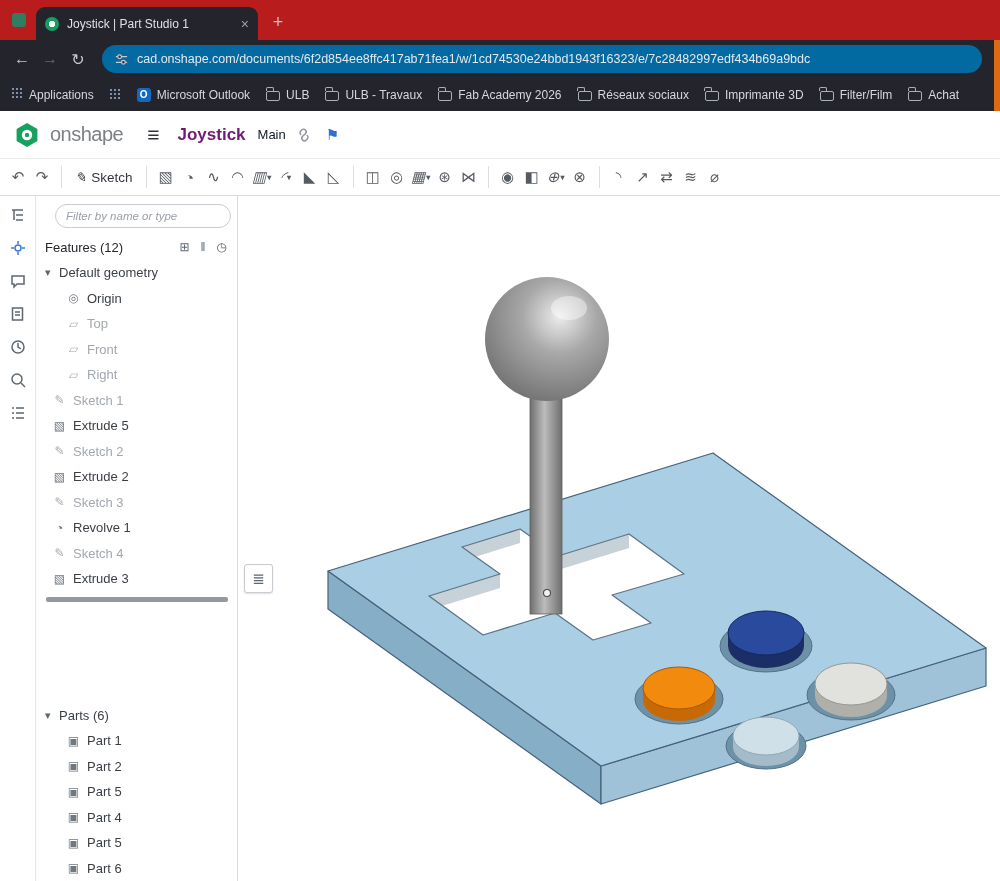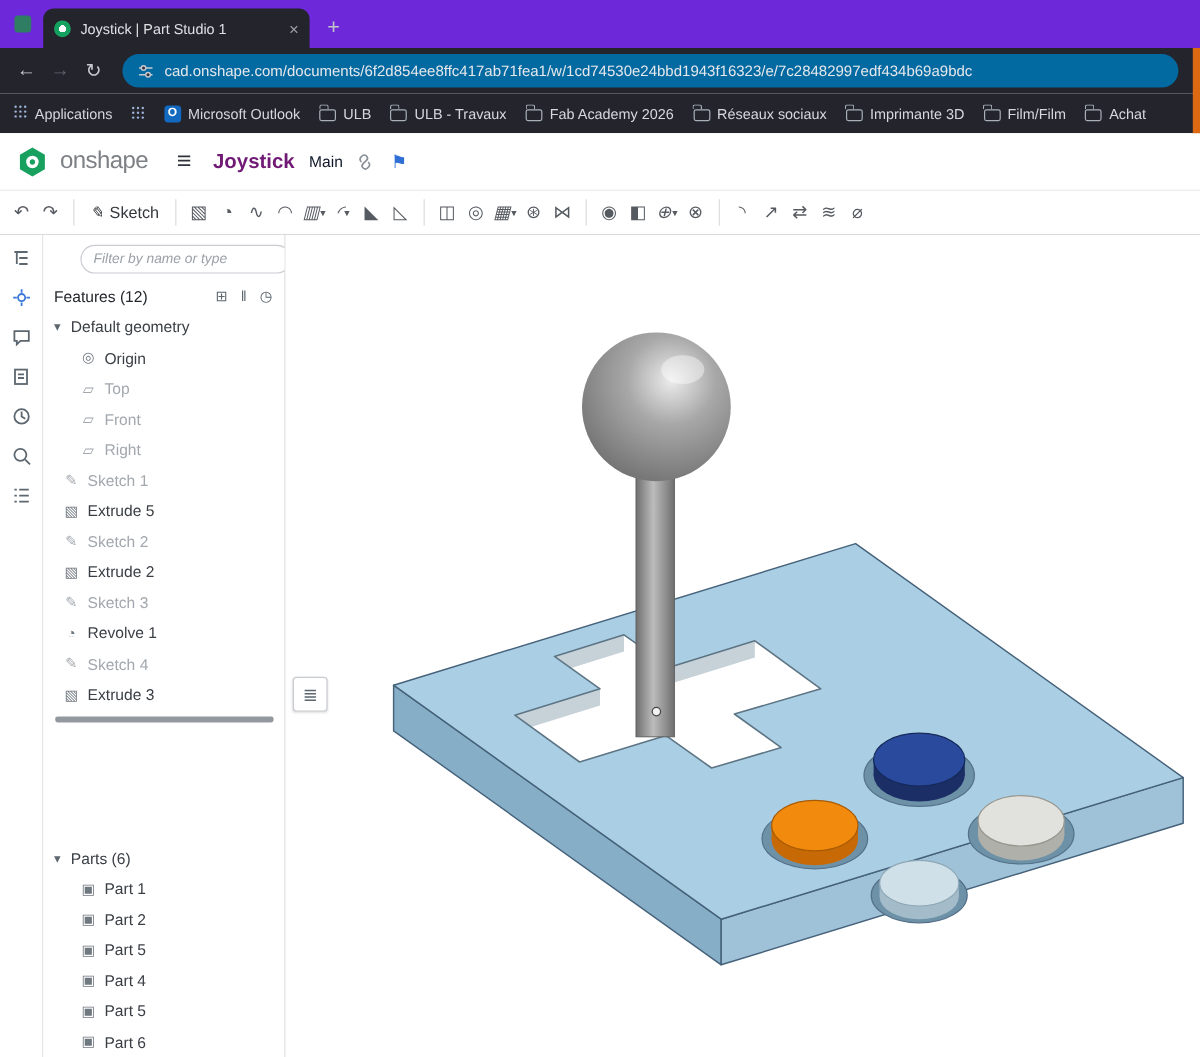--- a/index.html
+++ b/index.html
@@ -1,21 +1,21 @@
 <!DOCTYPE html>
 <html><head>
 <meta charset="utf-8">
 <style>
   * { margin:0; padding:0; box-sizing:border-box; }
   html,body { width:1000px; height:881px; overflow:hidden; background:#fff;
     font-family:"Liberation Sans", sans-serif; }
   body { position:relative; }
 
   
-  .tabbar { height:40px; background:#6d28d9; display:flex; align-items:flex-end; }
+  .tabbar { height:40px; background:#b91c1c; display:flex; align-items:flex-end; }
   .browser-menu { width:14px; height:14px; border-radius:3px; background:#2f7d63; margin:0 10px 13px 12px; }
   .tab { height:33px; width:222px; background:#23242c; border-radius:9px 9px 0 0;
     display:flex; align-items:center; padding:0 9px; color:#dfe1e5; font-size:12px; }
   .favicon { width:14px; height:14px; border-radius:50%; flex:0 0 14px;
     background:radial-gradient(circle at 50% 50%, #fff 0 3px, #14a15f 3px); margin-right:8px; }
   .tab-title { white-space:nowrap; overflow:hidden; text-overflow:ellipsis; flex:1; }
   .tab-close { color:#9aa0a6; font-size:14px; margin-left:6px; cursor:default; }
   .new-tab { width:28px; height:28px; display:flex; align-items:center; justify-content:center;
     color:#c0c3ca; font-size:18px; margin:0 0 4px 6px; }
 
@@ -60,21 +60,21 @@
 
   
   .left-rail { position:absolute; left:0; top:196px; width:36px; bottom:0; background:#fff;
     border-right:1px solid #e4e6e8; display:flex; flex-direction:column; align-items:center;
     padding-top:10px; gap:15px; }
   .rail-icon svg { display:block; }
 
   
   .feature-panel { position:absolute; left:37px; top:196px; width:201px; bottom:0; background:#fff;
     border-right:1px solid #d9dadb; font-size:13px; color:#3a3f45; overflow:hidden; }
-  .filter-row { display:flex; align-items:center; gap:6px; padding:8px 8px 6px 24px; }
+  .filter-row { display:flex; align-items:center; gap:6px; padding:8px 8px 6px 12px; }
   .filter-input { flex:1; height:24px; border:1px solid #c9ccd1; border-radius:12px; padding:0 10px;
     font-size:11.5px; color:#3a3f45; outline:none; font-family:"Liberation Sans", sans-serif; }
   .filter-input::placeholder { font-style:italic; color:#9aa0a6; }
   .sec-header { display:flex; align-items:center; padding:4px 10px 4px 8px; color:#24282d; height:26px; }
   .sec-header .hicons { margin-left:auto; display:flex; gap:11px; color:#5d6770; font-size:12px; }
   .trow { height:25.5px; display:flex; align-items:center; padding-left:8px; cursor:default; }
   .trow .chev { width:14px; color:#5d6770; font-size:11px; }
   .trow .g { width:17px; text-align:center; color:#707880; font-size:12px; margin-right:5px; }
   .trow.child { padding-left:28px; }
   .trow.feat { padding-left:14px; }
@@ -144,21 +144,21 @@
   <div class="bm">
     <span class="folder-icon"></span>
     <span>Réseaux sociaux</span>
   </div>
   <div class="bm">
     <span class="folder-icon"></span>
     <span>Imprimante 3D</span>
   </div>
   <div class="bm">
     <span class="folder-icon"></span>
-    <span>Film/Film</span>
+    <span>Filter/Film</span>
   </div>
   <div class="bm">
     <span class="folder-icon"></span>
     <span>Achat</span>
   </div>
 </div>
 
 <div class="os-header">
   <svg width="26" height="26" viewBox="0 0 26 26">
     <polygon points="13,1 23.4,7 23.4,19 13,25 2.6,19 2.6,7" fill="#17a05e"></polygon>

